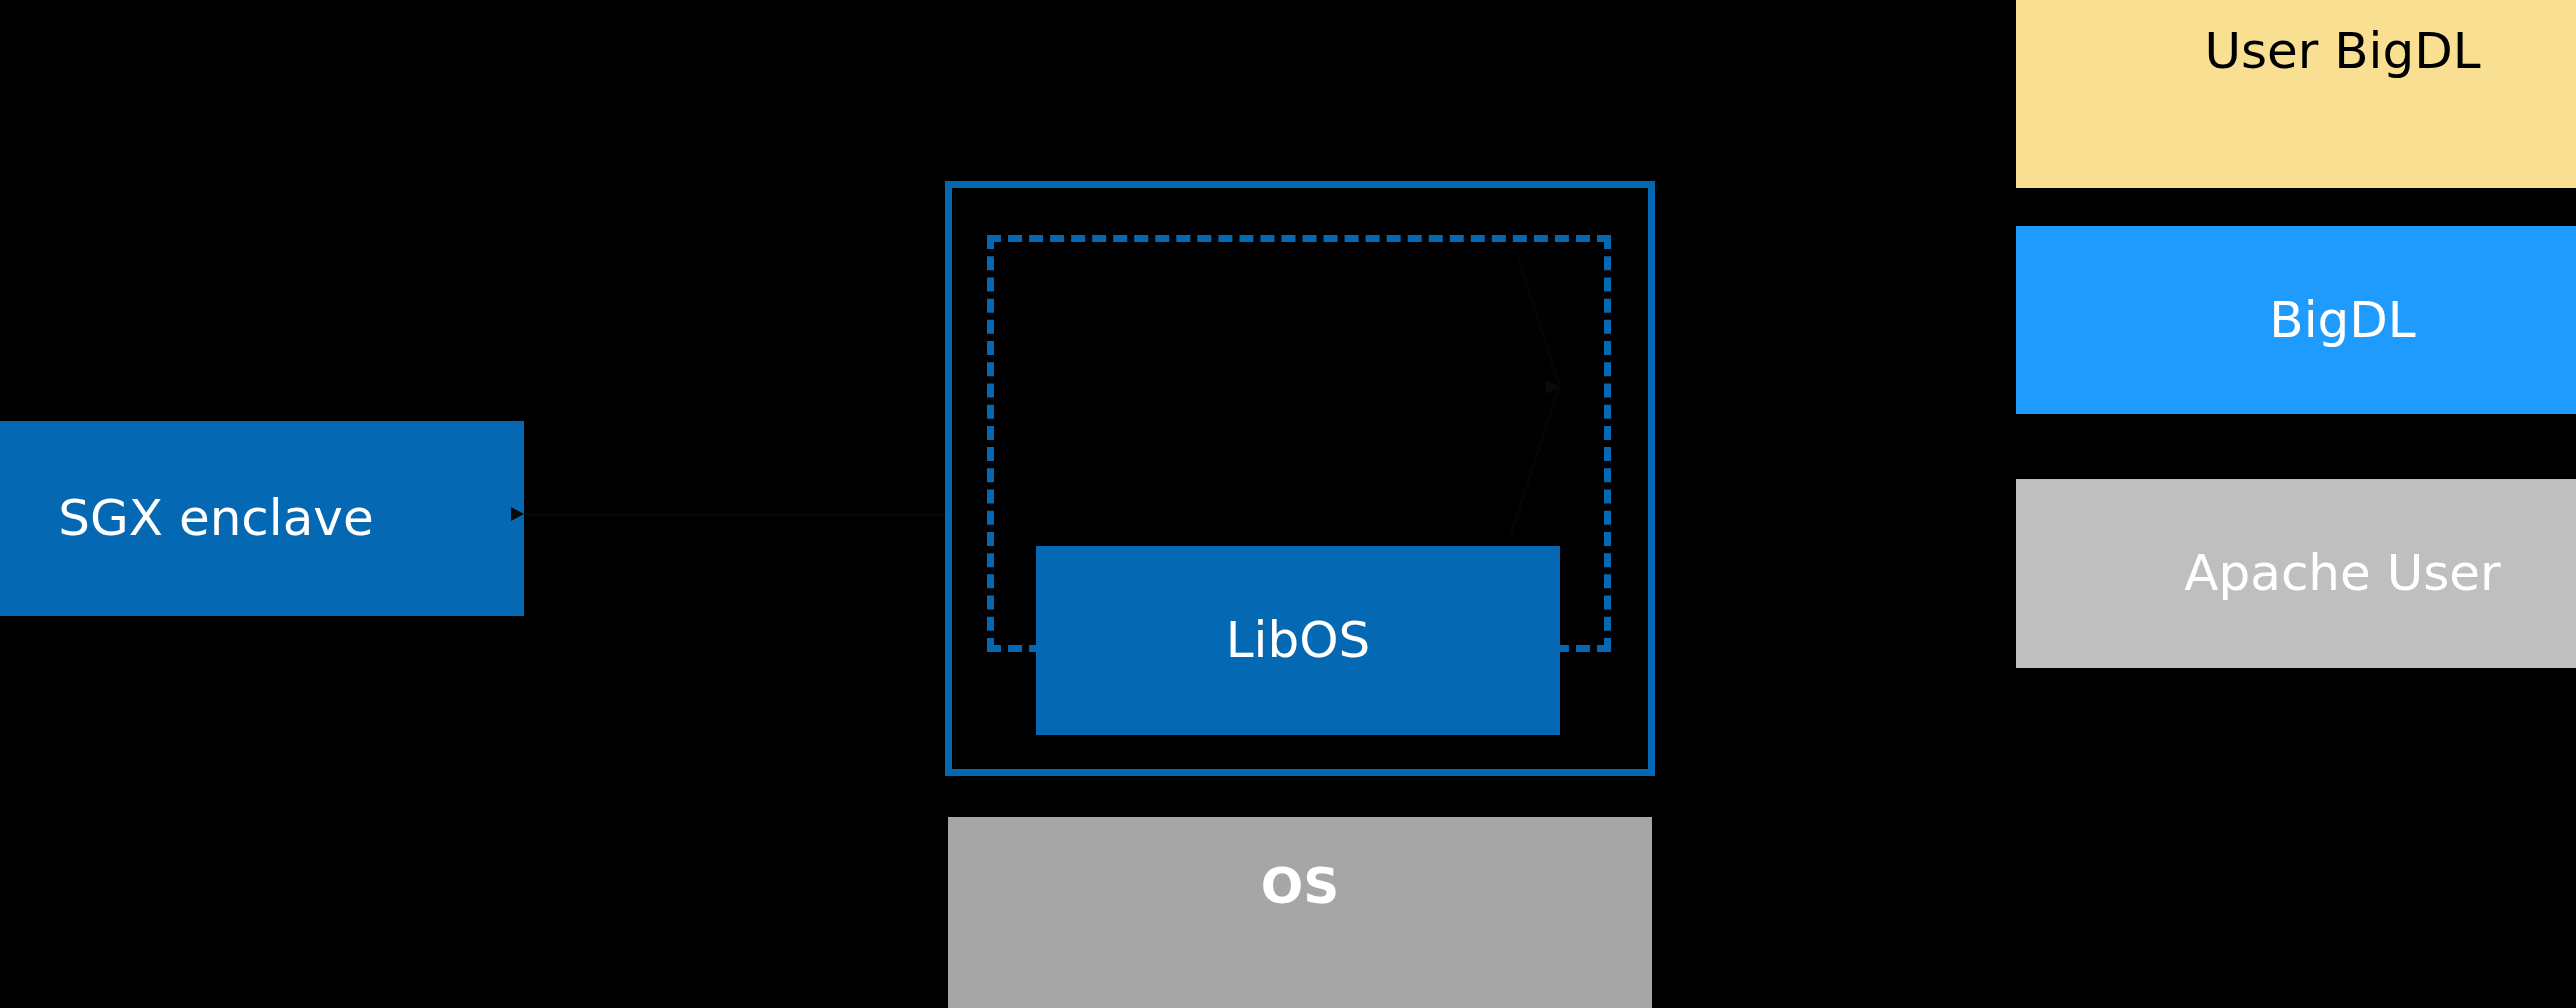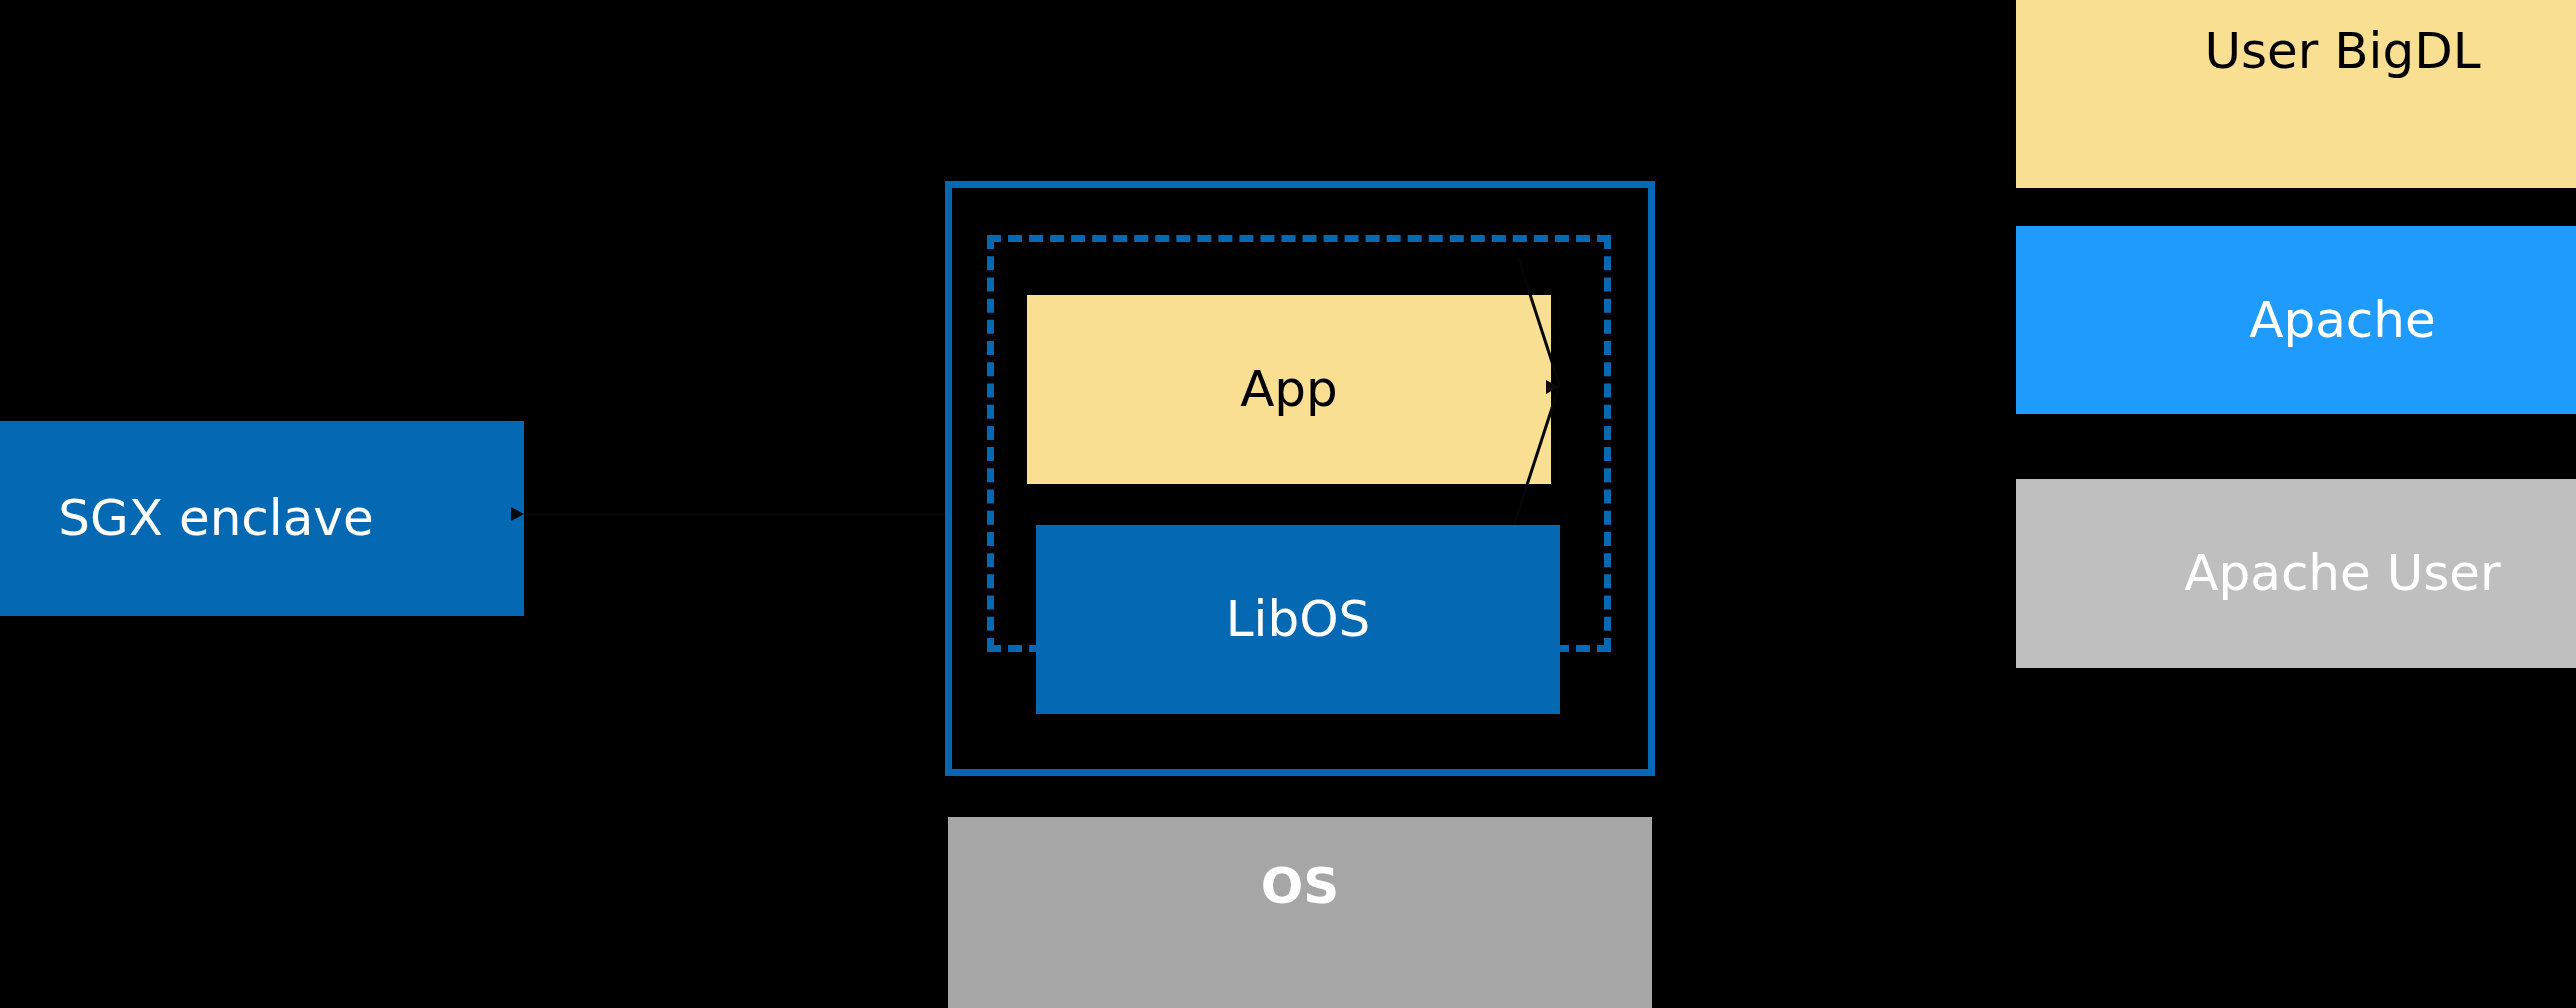--- a/index.html
+++ b/index.html
@@ -63,21 +63,21 @@
     width: 524px;
     height: 189px;
     background: #F8DF92;
     color: #000000;
     font-size: 50px;
   }
 
   
   #libos-box {
     left: 1036px;
-    top: 525px;
+    top: 546px;
     width: 524px;
     height: 189px;
     background: #0568B3;
     color: #ffffff;
     font-size: 50px;
   }
 
   
   #os-box {
     left: 948px;
@@ -176,42 +176,39 @@
     <span>SGX enclave</span>
   </div>
 
   <div class="connector" id="connector-sgx-app"></div>
   <div class="arrowhead" id="arrow-to-sgx"></div>
 
   <div class="box" id="enclave-container"></div>
 
   <div class="box" id="libos-boundary"></div>
 
-  <div class="box" id="app-box">
-    <span>App</span>
-  </div>
 
   <div class="connector" id="connector-app-right-upper"></div>
   <div class="connector" id="connector-app-right-lower"></div>
   <div class="arrowhead" id="arrow-to-app"></div>
 
   <div class="box" id="libos-box">
     <span>LibOS</span>
   </div>
 
   <div class="box" id="os-box">
     <span>OS</span>
   </div>
 
   <div class="box right-box" id="user-apps-box">
     <span>User BigDL</span>
   </div>
 
   <div class="box right-box" id="bigdl-box">
-    <span>Apache</span>
+    <span>BigDL</span>
   </div>
 
   <div class="box right-box" id="apache-spark-box">
     <span>Apache User</span>
   </div>
 
 </div>
 
 
 </body></html>

